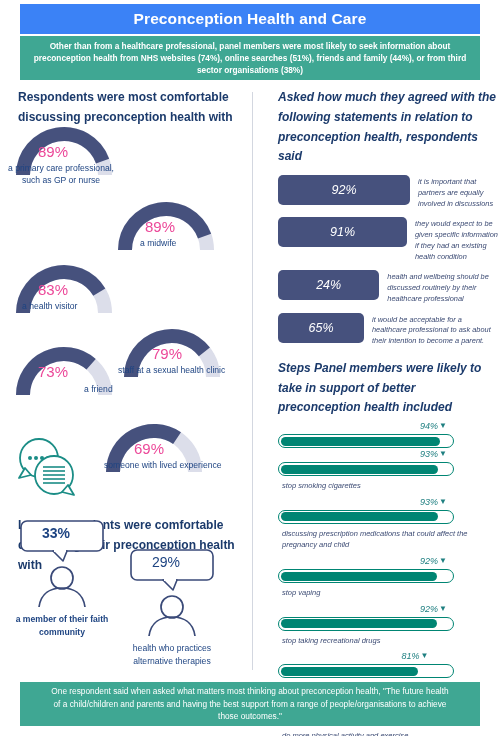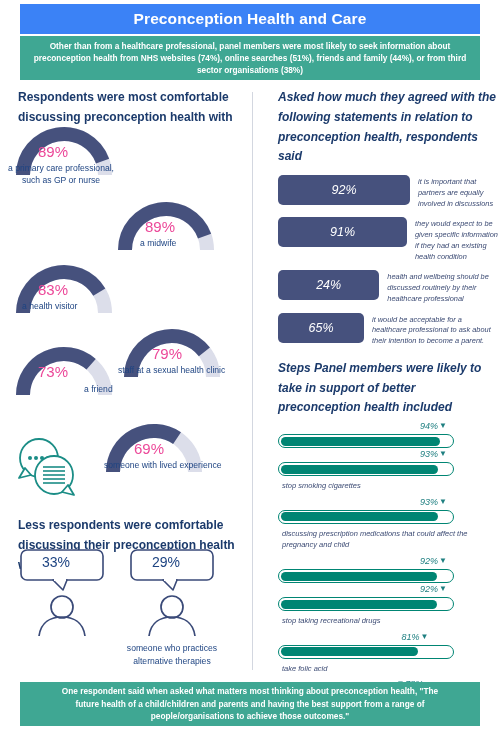--- a/index.html
+++ b/index.html
@@ -97,21 +97,21 @@
   .pill-cap {
     color:#3b4a73; font-size:7.5px; line-height:1.55; margin:4px 0 5px 4px;
   }
 
   
   .footer {
     position:absolute; left:20px; top:682px; width:460px; height:44px;
     background:#3fa793; color:#fff;
     display:flex; align-items:center; justify-content:center;
     text-align:center; padding:2px 30px;
-    font-size:8.3px; font-weight:bold; line-height:1.5;
+    font-size:8.3px; font-weight:normal; line-height:1.5;
   }
 </style>
 </head>
 <body>
 
 <div class="page">
 
   <div class="title-bar">Preconception Health and Care</div>
   <div class="intro-bar">Other than from a healthcare professional, panel members were most likely to seek information about preconception health from NHS websites (74%), online searches (51%),  friends and family (44%), or from third sector organisations  (38%)</div>
 
@@ -202,42 +202,43 @@
         <line x1="29" y1="49" x2="51" y2="49"></line>
       </g>
     </svg>
   </div>
 
   <div class="less-head">
     <div class="sec-head">Less respondents were comfortable discussing their preconception health  with</div>
   </div>
 
   <div id="pcards-host">
-      <div class="pcard" style="left: 14px; top: 548px;">
+      <div class="pcard" style="left: 14px; top: 519px; font-weight: bold;">
         <div class="bub"><svg width="86" height="44" viewBox="0 0 86 44">
             <rect x="2" y="2" width="82" height="30" rx="6" fill="#fff" stroke="#3a4a78" stroke-width="1.6"></rect>
             <path d="M34 32 L44 42 L48 32 Z" fill="#fff" stroke="#3a4a78" stroke-width="1.6" stroke-linejoin="round"></path>
             <line x1="35" y1="32" x2="47" y2="32" stroke="#fff" stroke-width="2"></line>
           </svg><div class="bval">33%</div></div>
         <div style="margin-top:-2px;"><svg width="86" height="42" viewBox="0 0 86 42">
             <circle cx="43" cy="13" r="11" fill="#fff" stroke="#3a4a78" stroke-width="1.7"></circle>
             <path d="M20 42 C22 28 32 23 43 23 C54 23 64 28 66 42" fill="none" stroke="#3a4a78" stroke-width="1.7"></path>
           </svg></div>
+        <div class="plabel">a member of their faith community</div>
       </div>
       <div class="pcard" style="left: 124px; top: 548px;">
         <div class="bub"><svg width="86" height="44" viewBox="0 0 86 44">
             <rect x="2" y="2" width="82" height="30" rx="6" fill="#fff" stroke="#3a4a78" stroke-width="1.6"></rect>
             <path d="M34 32 L44 42 L48 32 Z" fill="#fff" stroke="#3a4a78" stroke-width="1.6" stroke-linejoin="round"></path>
             <line x1="35" y1="32" x2="47" y2="32" stroke="#fff" stroke-width="2"></line>
           </svg><div class="bval">29%</div></div>
         <div style="margin-top:-2px;"><svg width="86" height="42" viewBox="0 0 86 42">
             <circle cx="43" cy="13" r="11" fill="#fff" stroke="#3a4a78" stroke-width="1.7"></circle>
             <path d="M20 42 C22 28 32 23 43 23 C54 23 64 28 66 42" fill="none" stroke="#3a4a78" stroke-width="1.7"></path>
           </svg></div>
-        <div class="plabel">someone who practices alternative therapies</div>
+        <div class="plabel">health who practices alternative therapies</div>
       </div>
     </div>
 
   <div class="col-right">
     <div class="sec-head" style="margin-bottom:8px;">Asked how much they agreed with the following statements in relation to preconception health, respondents said</div>
     <div id="abars-host">
         <div class="abar-row">
           <div class="abar" style="width:132.0px">92%</div>
           <div class="abar-txt">it is important that partners are equally involved in discussions</div>
         </div>
@@ -294,20 +295,21 @@
         <div class="pill-block">
           <div class="pill-lblrow">
             <div class="pill-pct" style="left:142.0px">
               <span>92%</span>
               <span class="tri">▼</span>
             </div>
           </div>
           <div class="pill-track">
             <div class="pill-fill" style="width:156.2px"></div>
           </div>
+          <div class="pill-cap">stop vaping</div>
         </div>
         <div class="pill-block">
           <div class="pill-lblrow">
             <div class="pill-pct" style="left:142.0px">
               <span>92%</span>
               <span class="tri">▼</span>
             </div>
           </div>
           <div class="pill-track">
             <div class="pill-fill" style="width:156.2px"></div>

